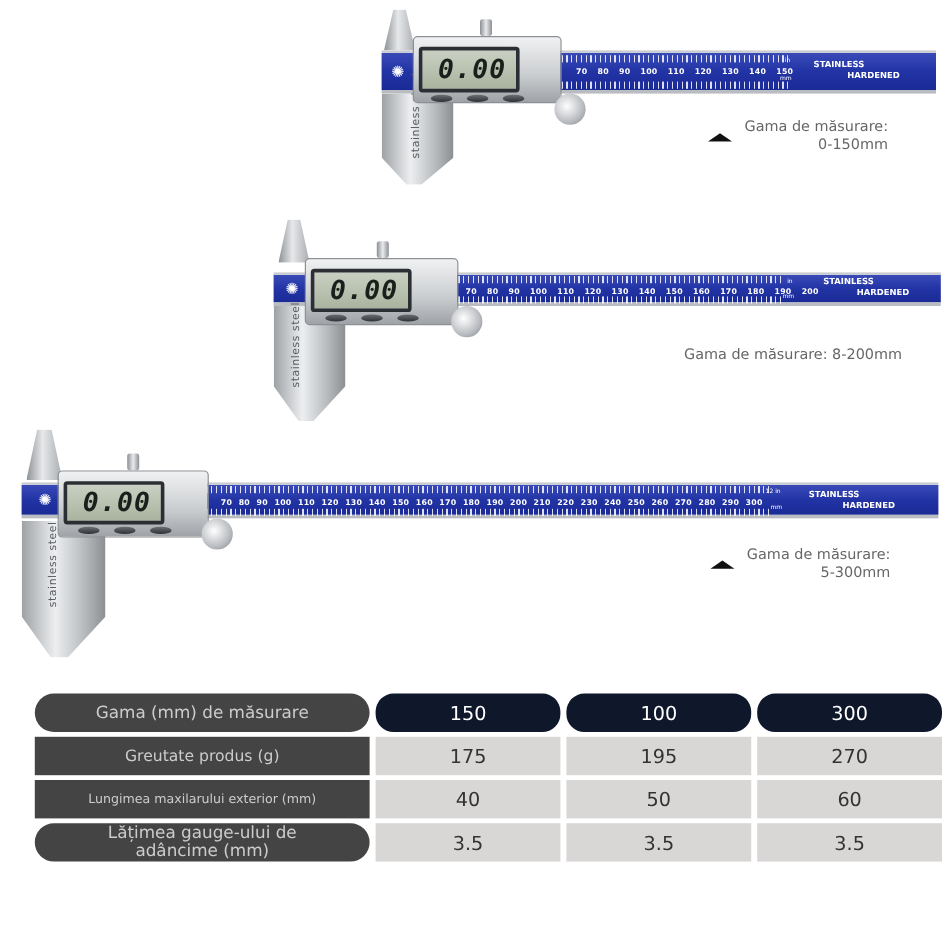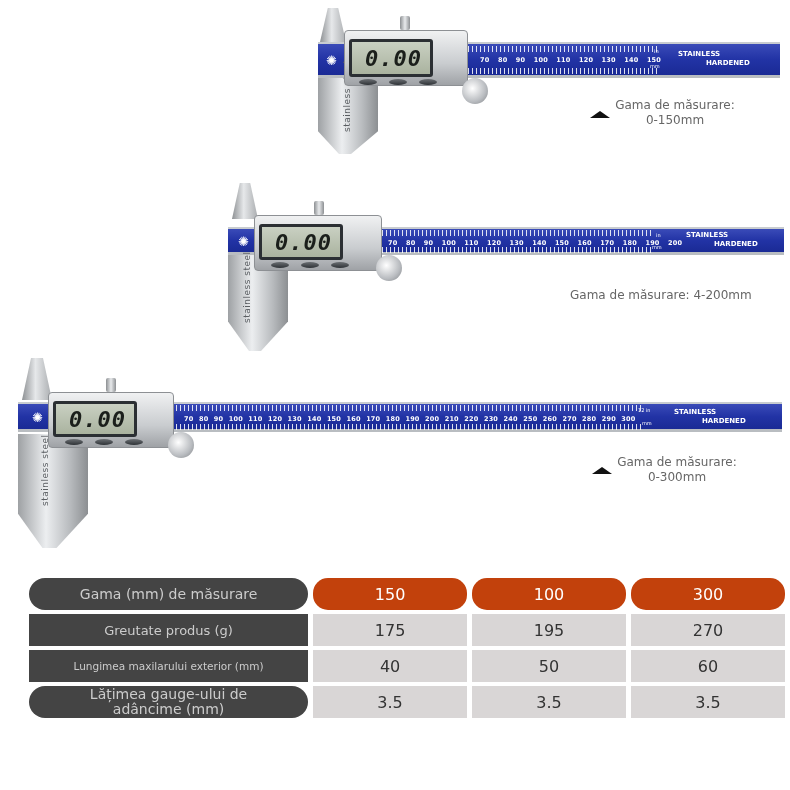--- a/index.html
+++ b/index.html
@@ -14,28 +14,28 @@
   .brand .l2{padding-left:28px;display:block;}
   .unit{position:absolute;color:#fff;font-size:5px;}
   .body{position:absolute;background:linear-gradient(#f0f1f2,#c9cccf 60%,#9fa2a6);border-radius:4px;border:1px solid #8d9094;box-sizing:border-box;}
   .lcd{position:absolute;background:linear-gradient(#c9d0c2,#aab39f);border:3px solid #2b2f33;border-radius:3px;box-sizing:border-box;display:flex;align-items:center;justify-content:flex-end;padding-right:8px;}
   .lcd span{font-family:"DejaVu Sans Mono",monospace;font-style:italic;font-weight:bold;color:#1b1f1b;letter-spacing:1px;}
   .btn{position:absolute;width:18px;height:6px;border-radius:50%;background:linear-gradient(#6b6f73,#2e3236);}
   .knob{position:absolute;border-radius:50%;background:radial-gradient(circle at 40% 40%,#ffffff,#b9bcc0 60%,#7e8185);}
   .screw{position:absolute;background:linear-gradient(90deg,#8c8f92,#e8eaec,#8c8f92);border-radius:2px;}
   .gear{position:absolute;color:#fff;font-size:13px;line-height:13px;}
   .ss-label{position:absolute;color:#5a5e62;font-size:9px;transform:rotate(-90deg);transform-origin:left top;white-space:nowrap;letter-spacing:.5px;}
-  .caption{position:absolute;color:#666;font-size:12px;line-height:15px;text-align:center;}
+  .caption{position:absolute;color:#666;font-size:12px;line-height:15px;text-align:right;}
   .tri{position:absolute;width:0;height:0;border-left:10px solid transparent;border-right:10px solid transparent;border-bottom:7px solid #111;}
   table.spec{position:absolute;left:24px;top:574px;border-collapse:separate;border-spacing:5px 4px;}
   table.spec td{height:32px;text-align:center;font-size:16px;color:#333;padding:0;}
   .hdr{background:#3c3c3c;color:#d8d8d8 !important;}
   .lbl{background:#444;color:#ccc !important;width:216px;}
   .val{background:#d9d6d6;width:170px;}
-  .hval{background:#c2410c;color:#fff !important;width:170px;border-radius:15px;}
+  .hval{background:#0f172a;color:#fff !important;width:170px;border-radius:15px;}
   .lbl.small{font-size:10.5px !important;}
   .lbl.mid{font-size:13px !important;}
   .lbl.two{font-size:14px !important;line-height:15px;border-radius:16px;}
 </style>
 </head>
 <body>
 
 <div class="caliper" style="left:318px;top:8px;width:462px;height:150px;">
   <div class="jaw-top" style="left:2px;top:0;width:26px;height:34px;clip-path:polygon(30% 0,70% 0,100% 100%,0 100%);"></div>
   <div class="jaw-bot" style="left:0;top:70px;width:60px;height:76px;"></div>
@@ -90,21 +90,21 @@
     <div class="lcd" style="left:4px;top:8px;width:84px;height:36px;">
       <span style="font-size:22px;">0.00</span>
     </div>
     <div class="btn" style="left:16px;top:46px;"></div>
     <div class="btn" style="left:46px;top:46px;"></div>
     <div class="btn" style="left:76px;top:46px;"></div>
   </div>
   <div class="knob" style="left:148px;top:72px;width:26px;height:26px;"></div>
 </div>
 <div class="caption" style="left:570px;top:288px;width:200px;text-align:left;">
-  <div>Gama de măsurare: 4-200mm</div>
+  <div>Gama de măsurare: 8-200mm</div>
 </div>
 
 <div class="caliper" style="left:18px;top:358px;width:764px;height:192px;">
   <div class="jaw-top" style="left:4px;top:0;width:30px;height:42px;clip-path:polygon(30% 0,70% 0,100% 100%,0 100%);"></div>
   <div class="jaw-bot" style="left:0;top:76px;width:70px;height:114px;"></div>
   <div class="beam" style="left:0;top:44px;width:764px;height:30px;">
     <div class="scale-ticks" style="top:1px;left:150px;right:140px;"></div>
     <div class="scale-nums" style="left:166px;top:11px;word-spacing:3px;">70 80 90 100 110 120 130 140 150 160 170 180 190 200 210 220 230 240 250 260 270 280 290 300</div>
     <div class="scale-ticks" style="top:20px;left:150px;right:140px;"></div>
     <div class="unit" style="left:620px;top:3px;">12 in</div>
@@ -123,21 +123,21 @@
     </div>
     <div class="btn" style="left:16px;top:46px;"></div>
     <div class="btn" style="left:46px;top:46px;"></div>
     <div class="btn" style="left:76px;top:46px;"></div>
   </div>
   <div class="knob" style="left:150px;top:74px;width:26px;height:26px;"></div>
 </div>
 <div class="tri" style="left:592px;top:467px;"></div>
 <div class="caption" style="left:612px;top:455px;width:130px;">
   <div>Gama de măsurare:</div>
-  <div>0-300mm</div>
+  <div>5-300mm</div>
 </div>
 
 <table class="spec">
   <tbody>
       <tr>
     <td class="lbl hdr two">Gama (mm) de măsurare</td>
     <td class="hval">150</td>
     <td class="hval">100</td>
     <td class="hval">300</td>
   </tr>

